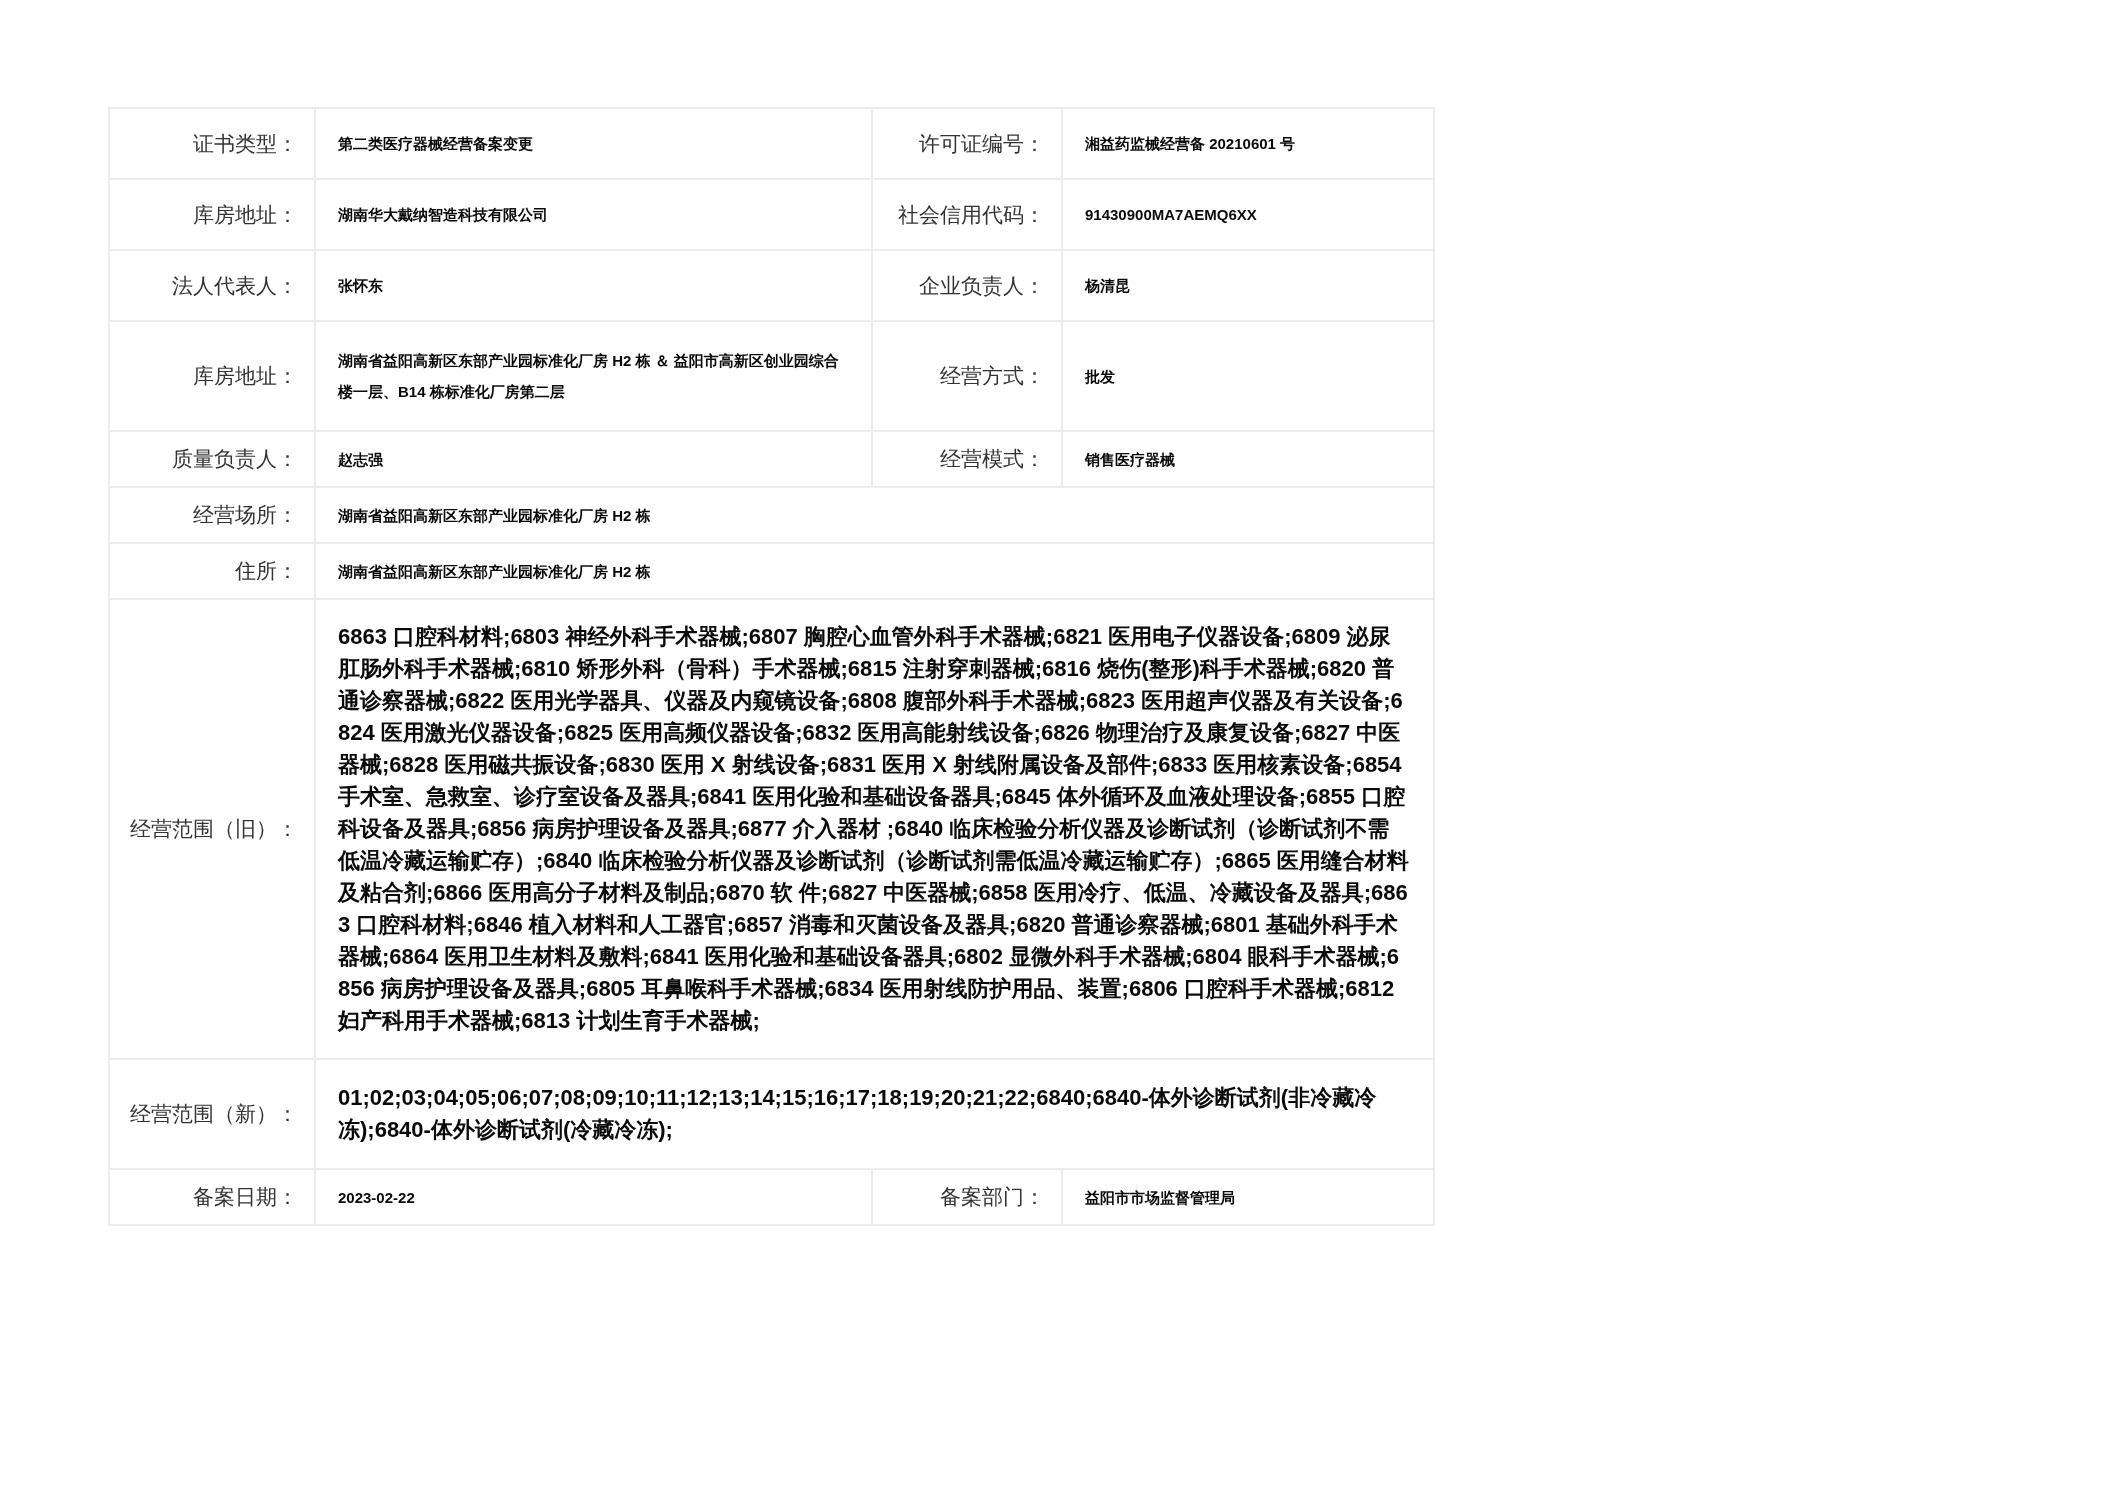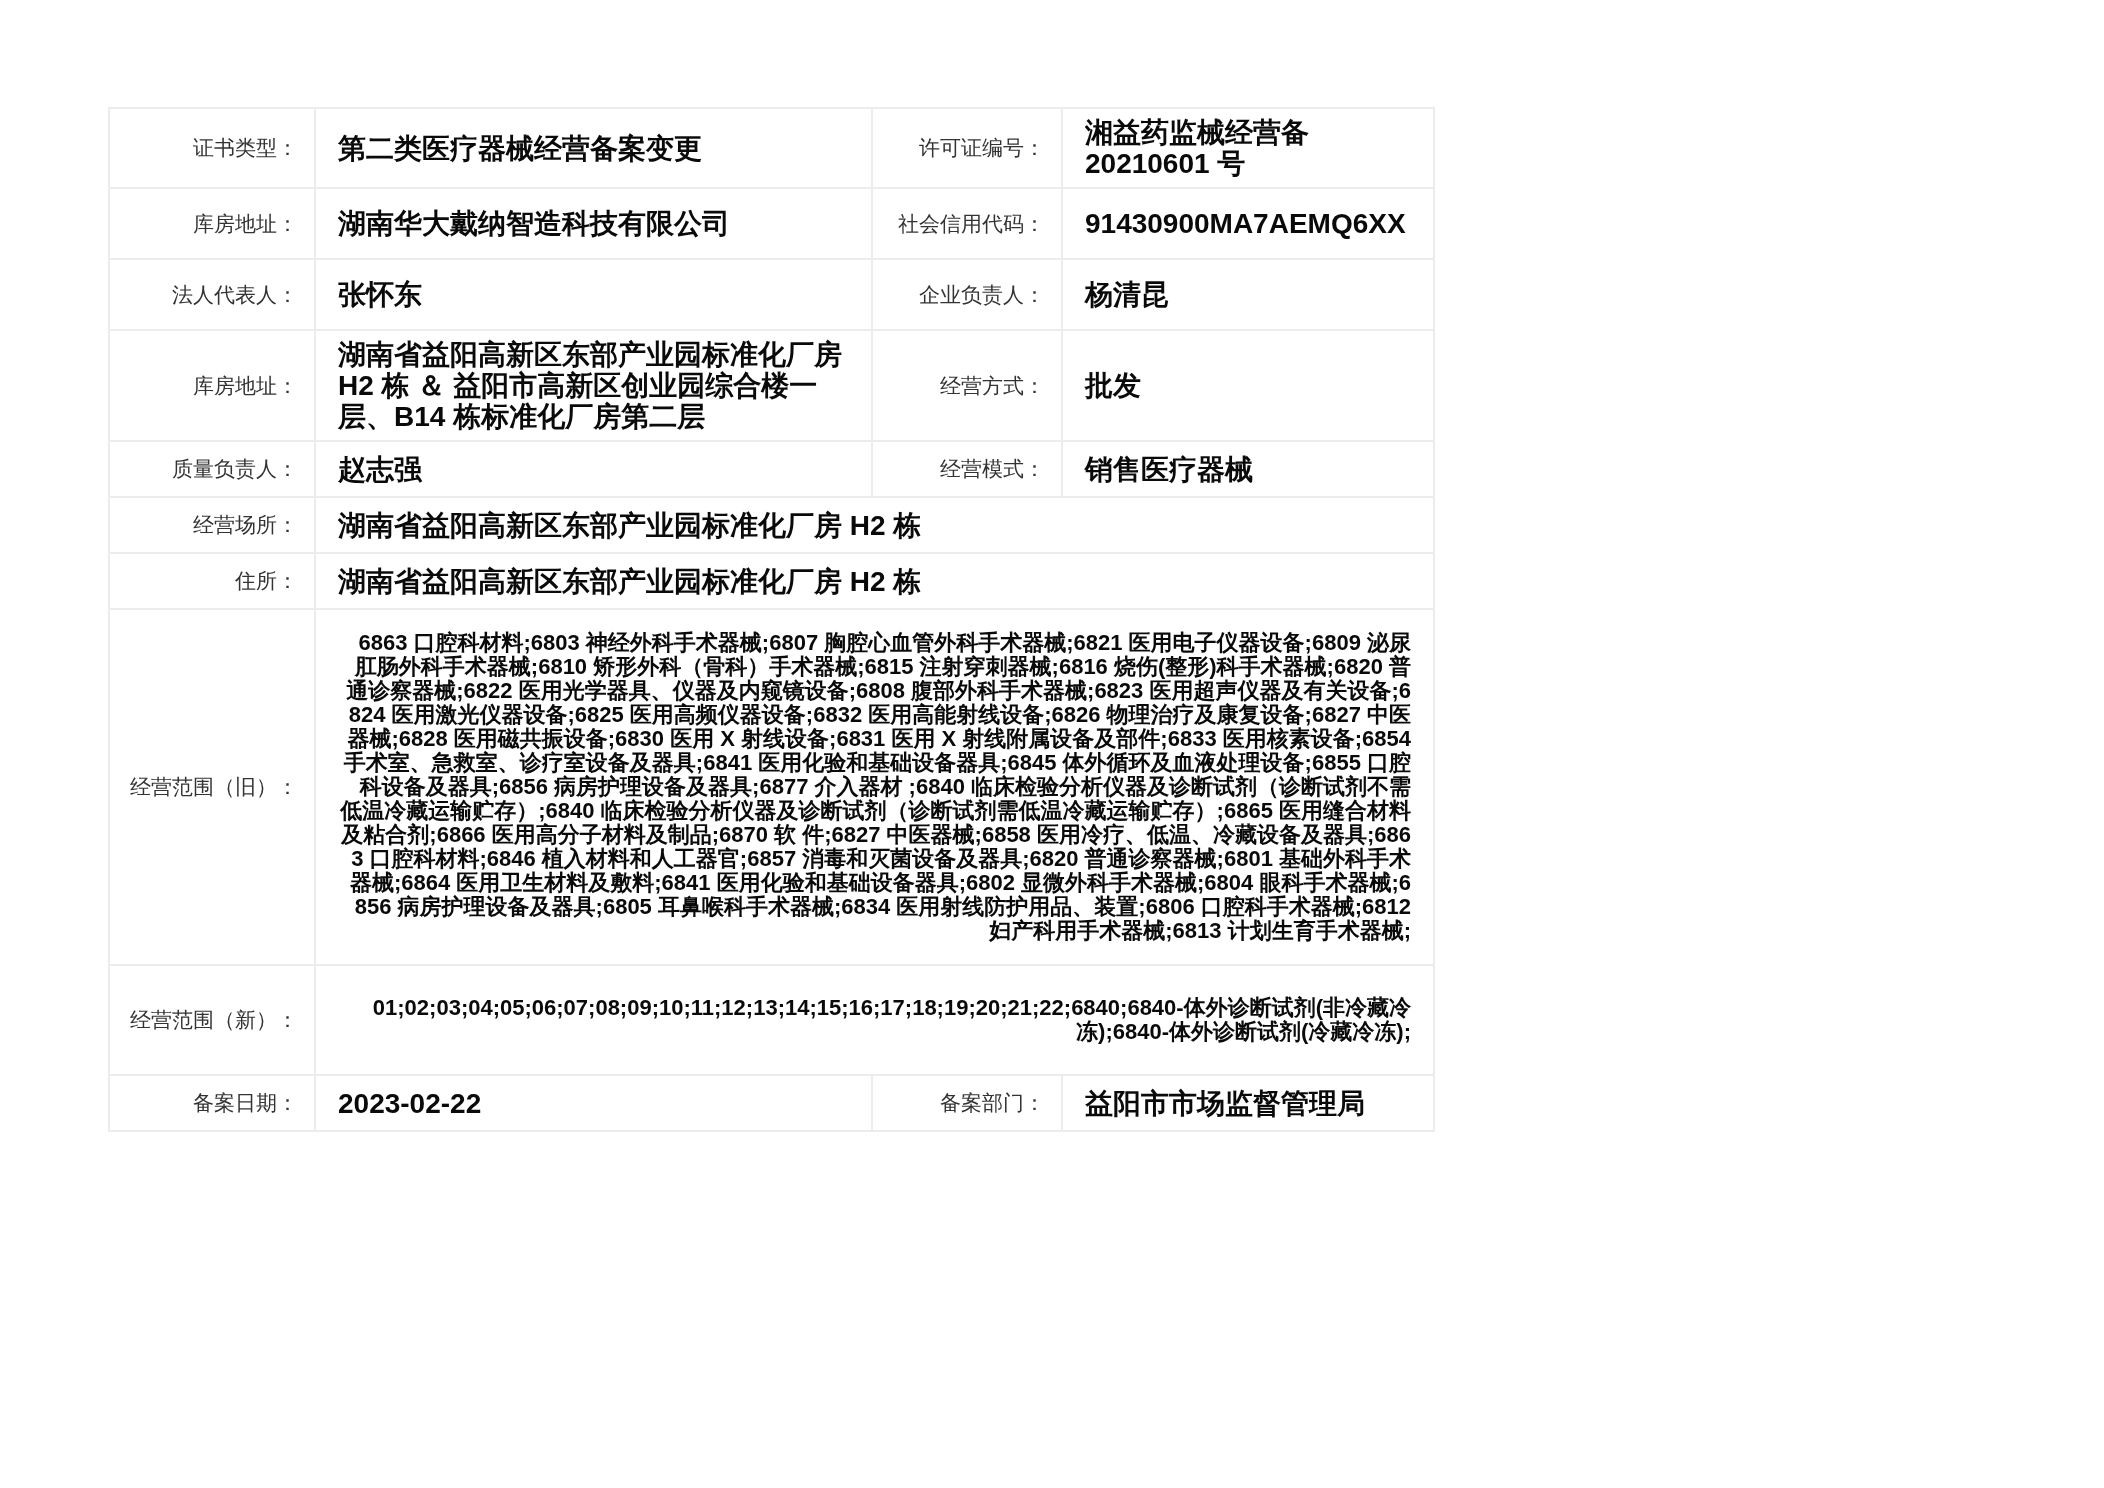--- a/index.html
+++ b/index.html
@@ -39,35 +39,34 @@
     text-align: right;
     font-size: 21px;
     font-weight: 400;
     color: #333333;
     padding: 8px 16px 8px 6px;
     line-height: 30px;
     white-space: nowrap;
   }
   td.value {
     text-align: left;
-    font-size: 28px;
+    font-size: 15px;
     font-weight: 700;
     color: #0a0a0a;
     padding: 8px 22px;
     line-height: 31px;
   }
   tr.r-sm  { height: 71px; }
   tr.r-md  { height: 110px; }
   tr.r-reg { height: 56px; }
   td.scope {
     font-size: 22px;
-    line-height: 24px;
+    line-height: 32px;
     padding: 21px 22px;
     word-break: break-all;
-    text-align: right;
   }
   tr.r-old td.scope { }
   tr.r-new { height: 110px; margin-left: 28px; }
 </style>
 </head>
 <body>
 
 <div class="page">
   <table class="cert">
     <colgroup>

